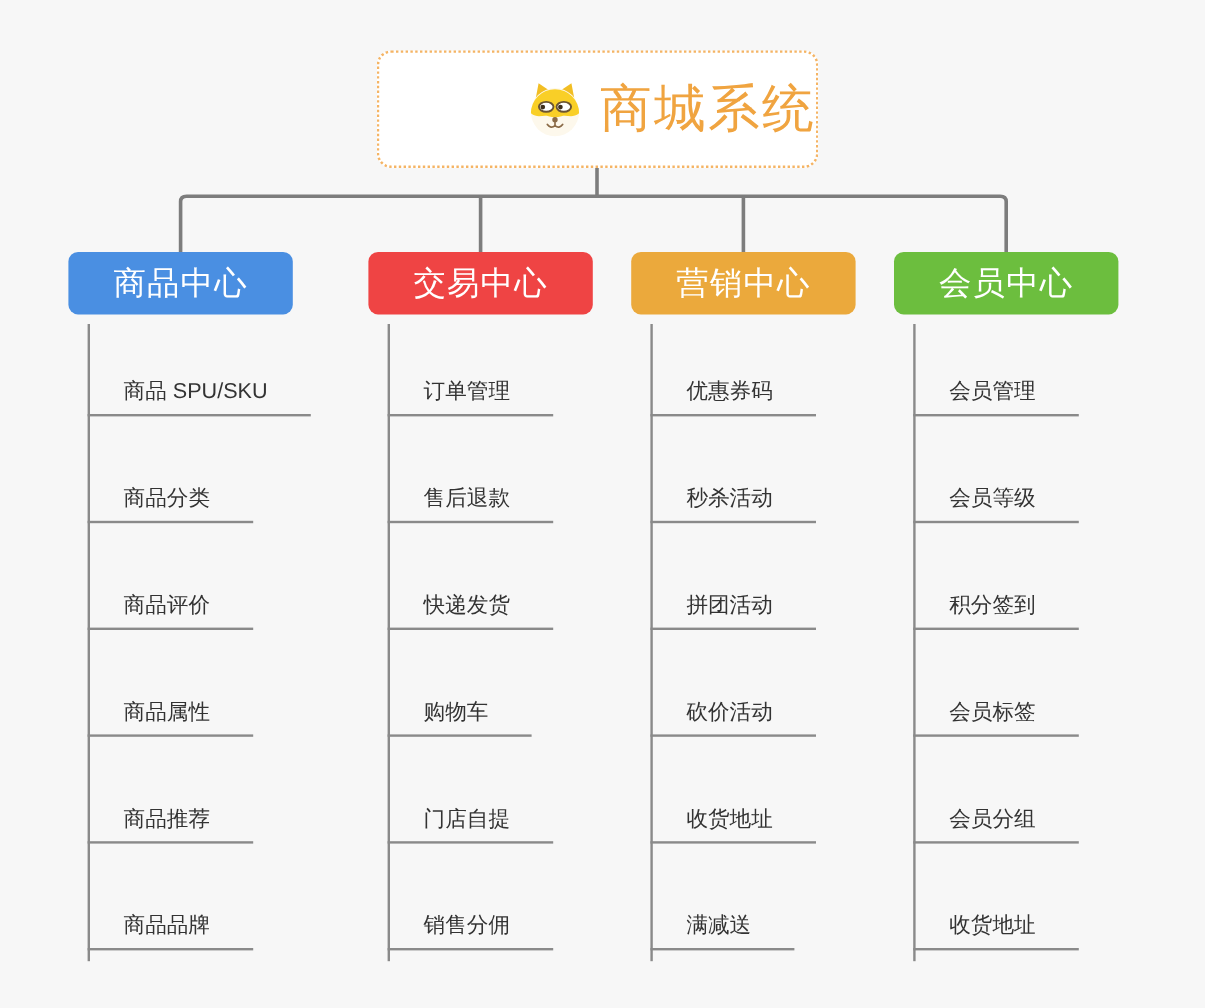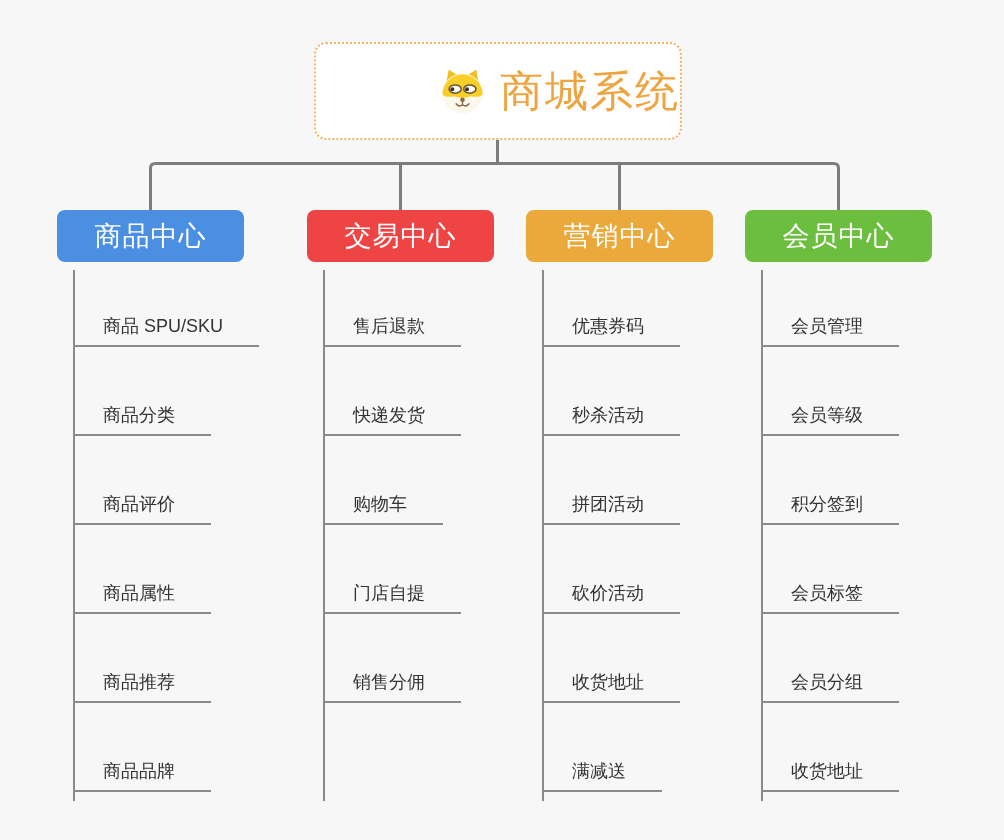--- a/index.html
+++ b/index.html
@@ -102,20 +102,23 @@
   </div>
 </div>
 
 <div class="branch b1">
   <div class="branch-node" style="background-color: #ef4444;">
     <span>交易中心</span>
   </div>
   <div class="trunk"></div>
   <div class="leaves">
     <div class="leaf">
+        <span class="leaf-label">订单管理</span>
+      </div>
+    <div class="leaf">
         <span class="leaf-label">售后退款</span>
       </div>
     <div class="leaf">
         <span class="leaf-label">快递发货</span>
       </div>
     <div class="leaf">
         <span class="leaf-label">购物车</span>
       </div>
     <div class="leaf">
         <span class="leaf-label">门店自提</span>

